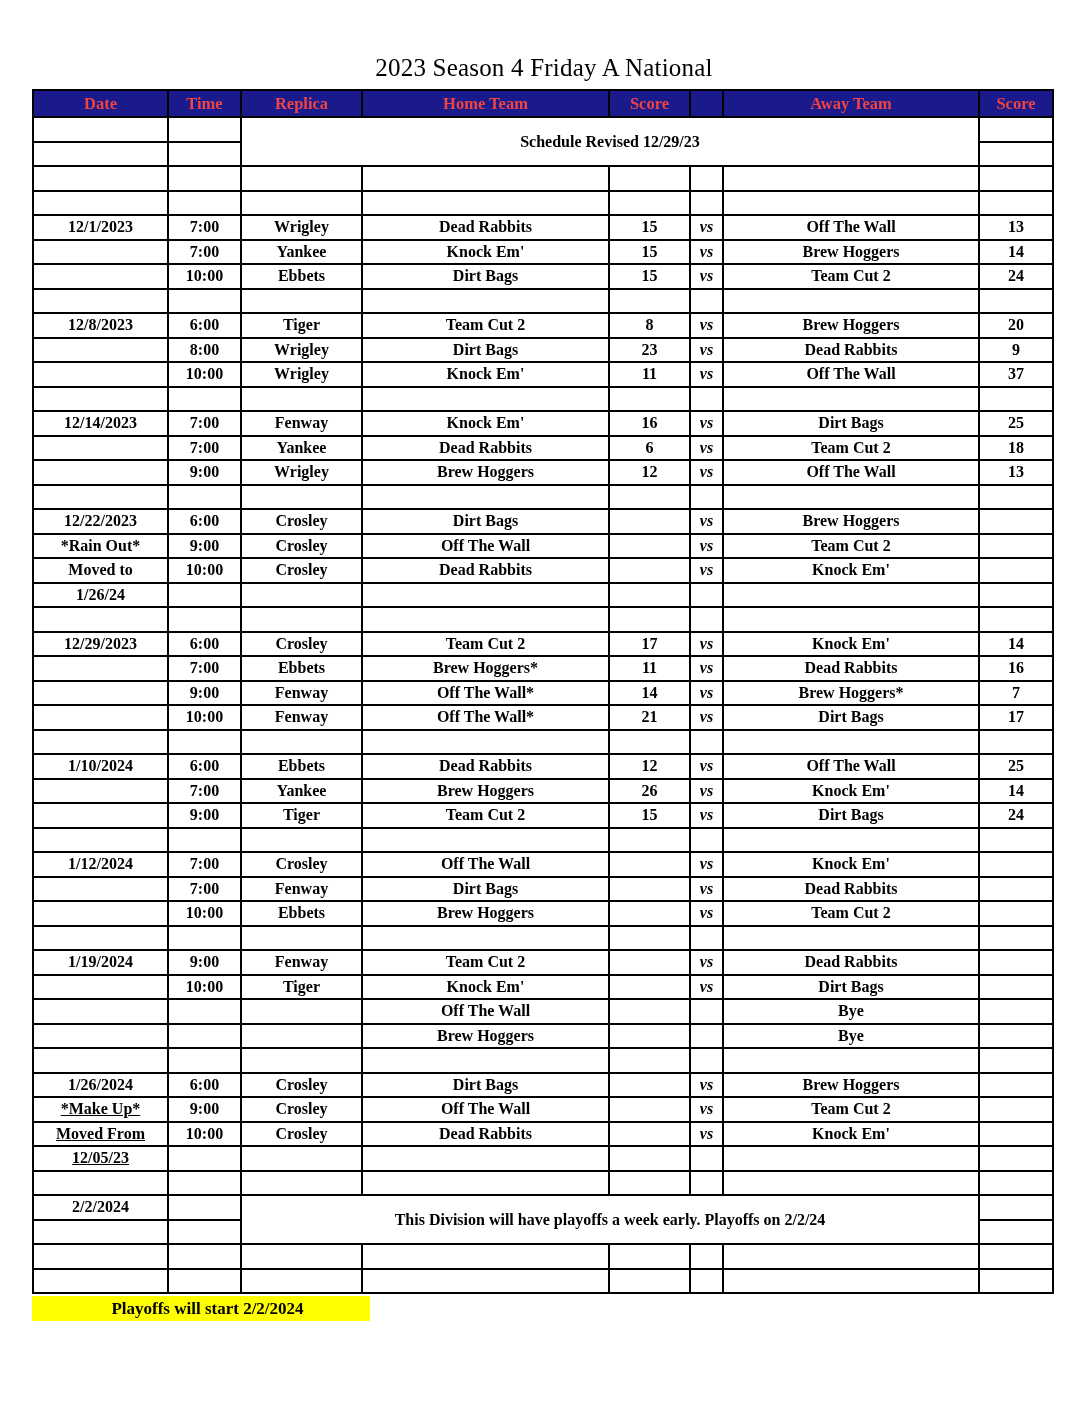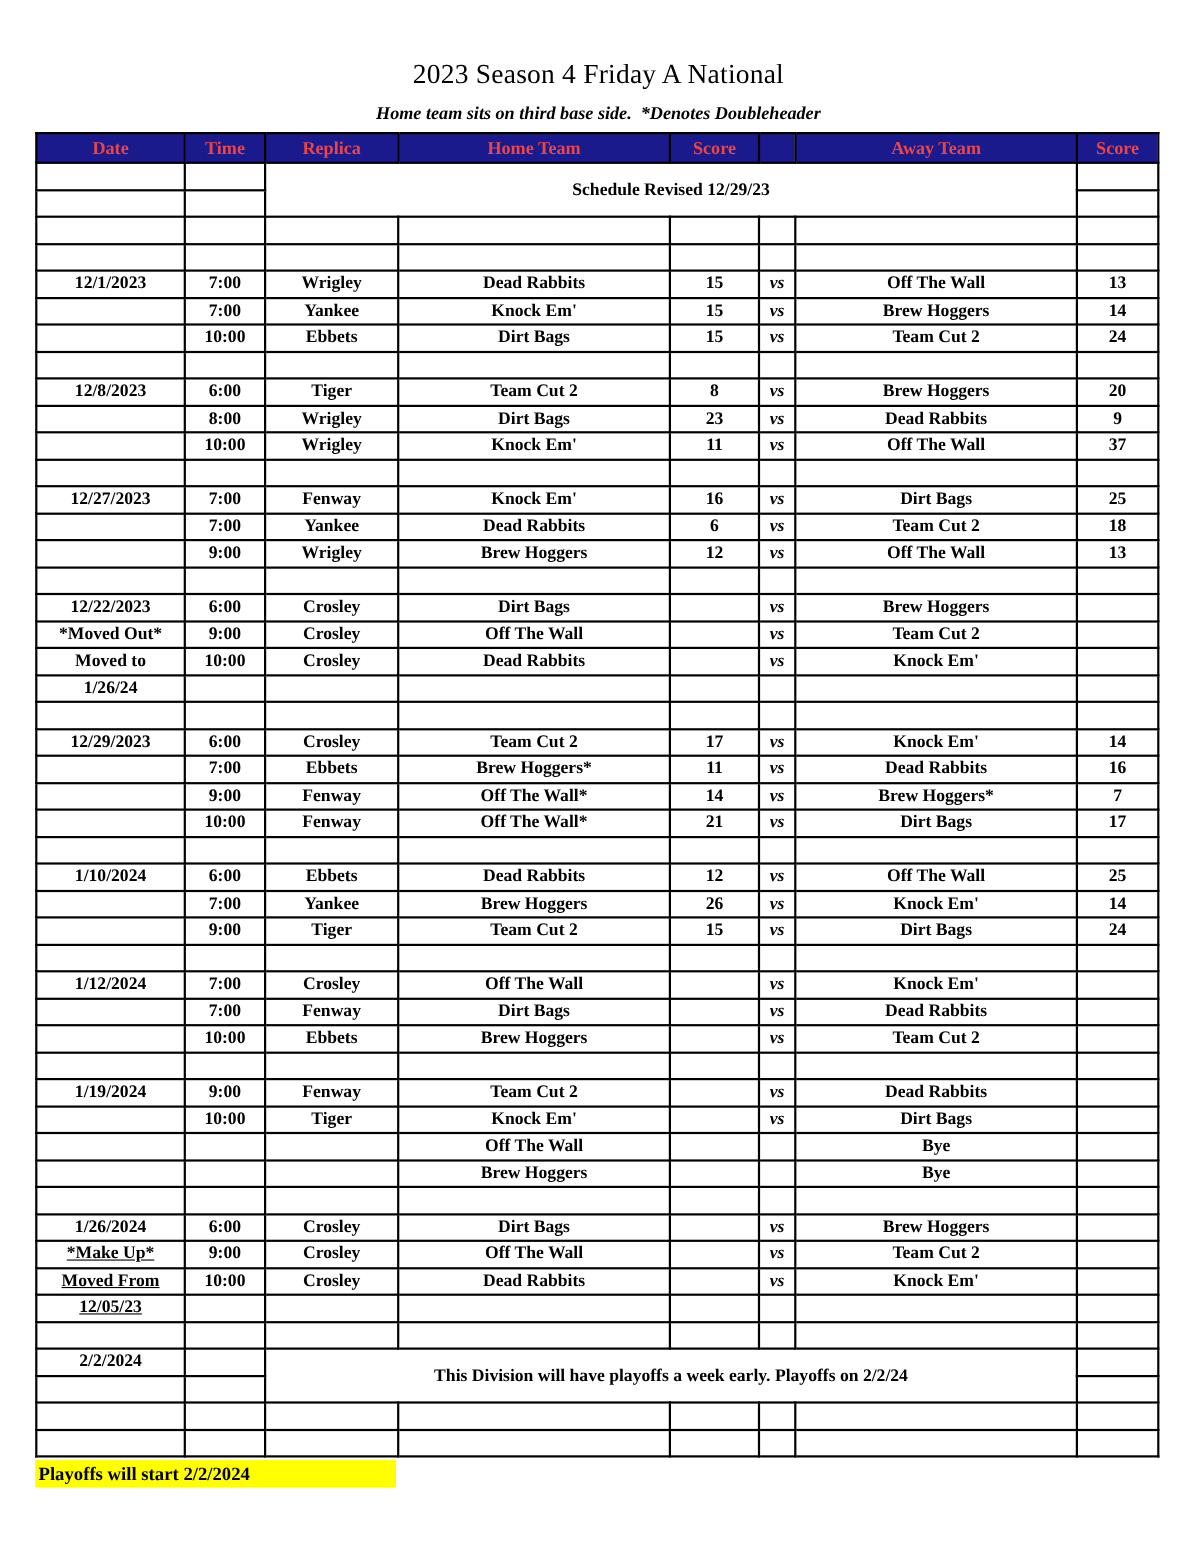--- a/index.html
+++ b/index.html
@@ -30,29 +30,28 @@
   table.sched th { background:var(--navy); color:#ef4444; font-size:16.5px; }
   td.navy  { background:var(--navy); }
   td.gold  { background:var(--gold); }
   td.sky   { background:var(--sky);text-decoration:underline; }
   td.yellow{ background:var(--yellow); }
   td.banner{ font-size:17.5px;margin-top:30px; }
   td.vs    { font-style:italic; font-size:12.5px; }
   .footer-note {
     margin:2px 0 16px 32px; width:325px; height:25px; line-height:25px;
     background:var(--yellow); font-weight:bold; font-size:17px;
-    padding-left:3px; text-align:left;
+    padding-left:13px; text-align:center;
   }
 </style>
 </head>
 <body>
 
 <div class="page">
   <div class="title">2023 Season 4 Friday A National</div>
-  <div class="subtitle">Home team sits on third base side.&nbsp; *Denotes Doubleheader</div>
 
   <table class="sched">
     <colgroup>
       <col style="width:135px">
         <col style="width:73px">
         <col style="width:121px">
       <col style="width:247px">
         <col style="width:81px">
         <col style="width:33px">
       <col style="width:256px">
@@ -176,21 +175,21 @@
           <td class="navy"></td>
           <td class="navy"></td>
           <td class="navy"></td>
           <td class="navy"></td>
           <td class="navy"></td>
           <td class="navy"></td>
           <td class="navy"></td>
           <td class="navy"></td>
         </tr>
         <tr>
-          <td>12/27/2023</td>
+          <td>12/14/2023</td>
           <td>7:00</td>
           <td>Fenway</td>
           <td>Knock Em'</td>
           <td>16</td>
           <td class="vs">vs</td>
           <td class="yellow">Dirt Bags</td>
           <td class="yellow">25</td>
         </tr>
         <tr>
           <td></td>
@@ -226,21 +225,21 @@
           <td>12/22/2023</td>
           <td>6:00</td>
           <td>Crosley</td>
           <td>Dirt Bags</td>
           <td></td>
           <td class="vs">vs</td>
           <td>Brew Hoggers</td>
           <td></td>
         </tr>
         <tr>
-          <td class="gold">*Moved Out*</td>
+          <td class="gold">*Rain Out*</td>
           <td>9:00</td>
           <td>Crosley</td>
           <td>Off The Wall</td>
           <td></td>
           <td class="vs">vs</td>
           <td>Team Cut 2</td>
           <td></td>
         </tr>
         <tr>
           <td class="gold">Moved to</td>

